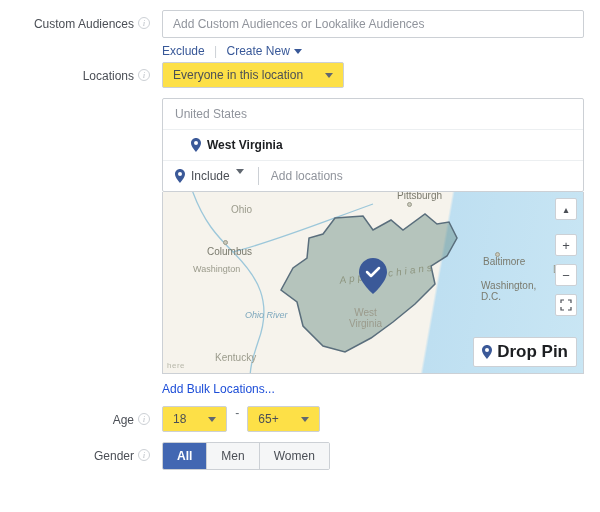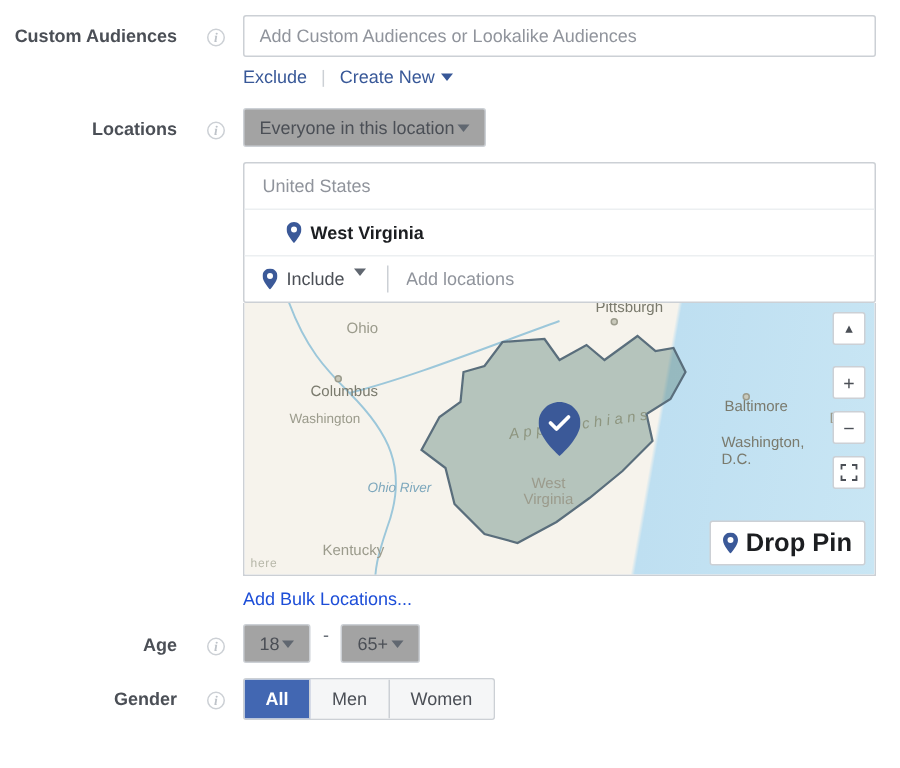--- a/index.html
+++ b/index.html
@@ -16,25 +16,25 @@
     display: flex;
     align-items: flex-start;
     margin-top: 10px;
   }
   .label-col {
     width: 162px;
     text-align: right;
     padding-right: 12px;
     padding-top: 7px;
     color: #606770;
-    font-weight: 700;
+    font-weight: 400;
     display: flex;
     justify-content: flex-end;
-    align-items: flex-end;
-    gap: 20px;
+    align-items: flex-start;
+    gap: 4px;
   }
   .label-text { color: #4b4f56; }
   .info-icon {
     width: 12px; height: 12px;
     display: inline-flex;
     align-items: center;
     justify-content: center;
     font-size: 9px;
     color: #bec3c9;
     border: 1px solid #ccd0d5;
@@ -67,27 +67,27 @@
     border-left: 4px solid transparent;
     border-right: 4px solid transparent;
     border-top: 5px solid #385898;
     vertical-align: middle;
   }
   .sep { color: #ccd0d5; margin: 0 6px; }
   .dropdown {
     display: inline-flex;
     align-items: center;
     border: 1px solid #ccd0d5;
-    background: #a3a3a3;
+    background: #fde047;
     border-radius: 2px;
     padding: 5px 10px;
     font-size: 12px;
     color: #4b4f56;
     cursor: pointer;
-    gap: 2px;
+    gap: 22px;
   }
   .dropdown .caret {
     width: 0; height: 0;
     border-left: 4px solid transparent;
     border-right: 4px solid transparent;
     border-top: 5px solid #606770;
   }
   .selected-box {
     border: 1px solid #ccd0d5;
     border-radius: 2px;
@@ -295,21 +295,21 @@
   <div class="content-col">
     <input type="text" class="text-input" placeholder="Add Custom Audiences or Lookalike Audiences" style="">
     <div class="link-row">
       <span class="link">Exclude</span>
       <span class="sep">|</span>
       <span class="link with-caret">Create New</span>
     </div>
   </div>
 </div>
 
-<div class="row" style="margin-top:14px;">
+<div class="row" style="margin-top:4px;">
   <div class="label-col">
     <span class="label-text">Locations</span>
     <span class="info-icon">i</span>
   </div>
   <div class="content-col">
     <div class="dropdown">
       <span>Everyone in this location</span>
       <span class="caret"></span>
     </div>
 

